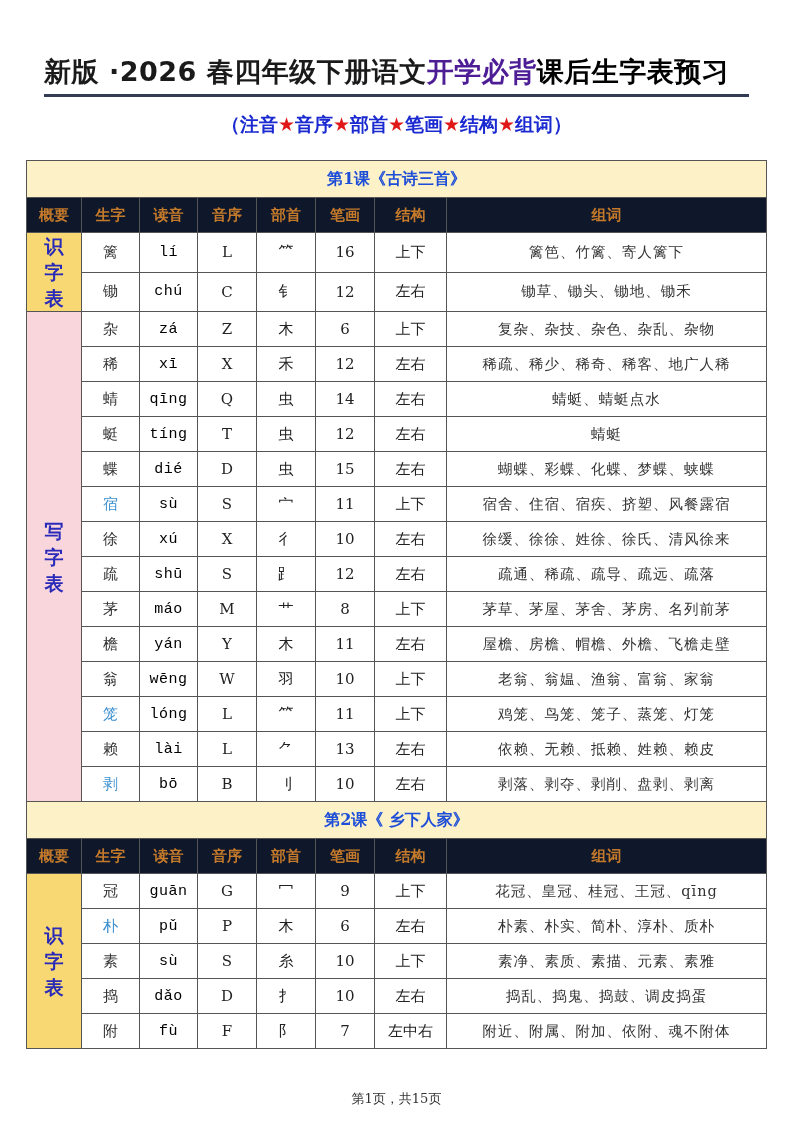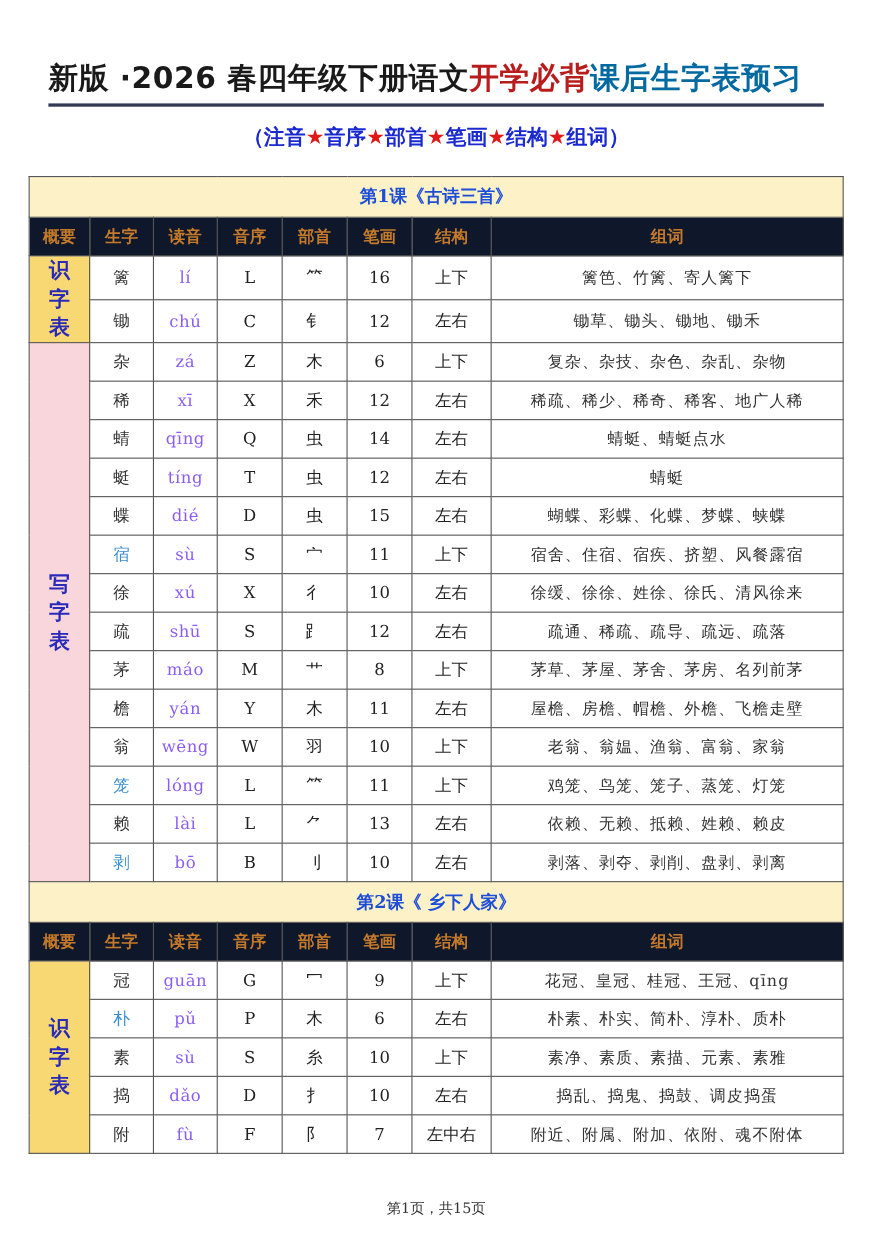--- a/index.html
+++ b/index.html
@@ -2,38 +2,38 @@
 <html><head>
 <meta charset="utf-8">
 <style>
   html, body { margin: 0; padding: 0; background: #ffffff; }
   body { width: 793px; height: 1122px; position: relative; overflow: hidden;
          font-family: "DejaVu Serif", "Liberation Serif", serif; color: #222; }
   .title-wrap { position: absolute; left: 44px; top: 52px; width: 705px; height: 44px; }
   .title { font-family: "DejaVu Sans", "Liberation Sans", sans-serif; font-size: 27px; font-weight: bold;
            white-space: nowrap; letter-spacing: 0.5px; line-height: 40px; }
   .title .t1 { color: #1a1a1a; }
-  .title .t2 { color: #b91c1c; }
-  .title .t3 { color: #0369a1; margin-top: 24px; }
+  .title .t2 { color: #4c1d95; }
+  .title .t3 { color: #000000; margin-top: 24px; }
   .title-underline { position: absolute; left: 0; top: 42px; width: 705px; height: 3px; background: #333a55; }
   .subtitle { position: absolute; left: 0; top: 112px; width: 793px; text-align: center;
               font-family: "DejaVu Sans", "Liberation Sans", sans-serif; font-size: 19px; font-weight: bold; color: #1a2ad0; }
   .subtitle .star { color: #e01818; }
   table.main { position: absolute; left: 26px; top: 160px; width: 740px; border-collapse: collapse;
                table-layout: fixed; font-size: 15px; }
   table.main td { border: 1.5px solid #555; height: 34px; padding: 0; text-align: center; vertical-align: middle; }
   tr.lesson td { background: #fdf1c8; color: #1d4ed8; font-weight: bold; font-size: 16px; height: 36px; }
   tr.hdr td { background: #0f172a; color: #c47a2a; font-weight: bold; font-size: 15px; height: 34px; }
   td.sec { font-family: "DejaVu Sans", "Liberation Sans", sans-serif; font-weight: bold; font-size: 19px; color: #2a2ab8;
            line-height: 26px; }
   td.sec-yellow { background: #f7d873; }
   td.sec-pink { background: #f9d6dc; }
   td.char { color: #333; }
   td.char.blue { color: #3a8fcf; }
-  td.py { color: #8b5cf6; letter-spacing: 0.5px; }
+  td.py { color: #000000; letter-spacing: 0.5px; font-family: Liberation Mono, monospace; }
   td.words { text-align: left; padding-left: 6px; color: #333; font-size: 14.5px; letter-spacing: 1px; white-space: nowrap; overflow: hidden; margin-top: 20px; }
   .footer { position: absolute; left: 0; top: 1090px; width: 793px; text-align: center; font-size: 13px; color: #333; }
 </style>
 </head>
 <body>
 
 <div class="title-wrap">
   <div class="title">
     <span class="t1">新版 ·2026 春四年级下册语文</span><span class="t2">开学必背</span><span class="t3">课后生字表预习</span>
   </div>

